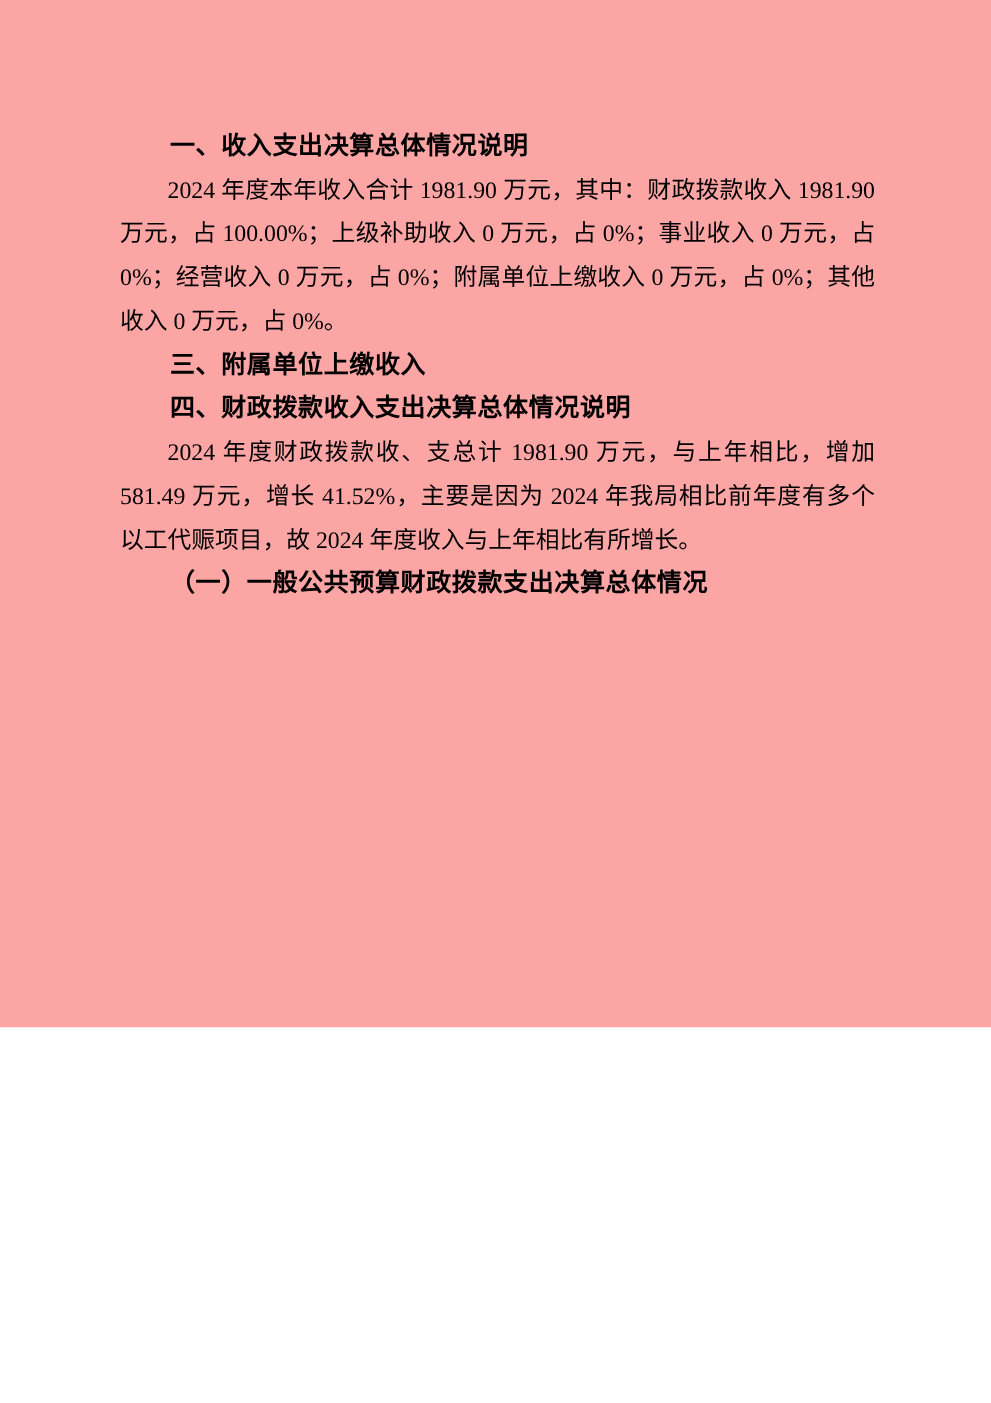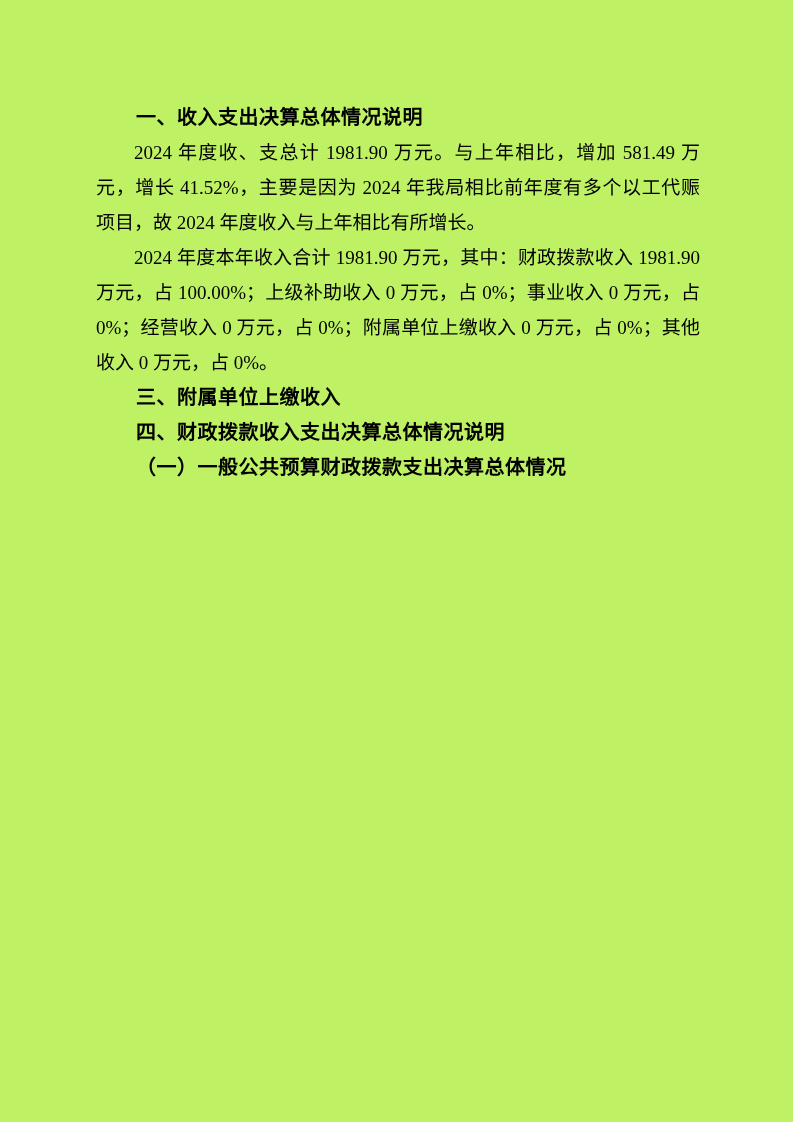--- a/index.html
+++ b/index.html
@@ -3,22 +3,22 @@
 <meta charset="utf-8">
 <style>
   html, body {
     margin: 0;
     padding: 0;
     background: #ffffff;
   }
   .page {
     position: relative;
     width: 793px;
-    height: 1122px;
-    background: #bef264;
+    height: 822px;
+    background: #fca5a5;
     overflow: hidden;
     color: #000000;
   }
   .content {
     position: absolute;
     top: 100px;
     left: 96px;
     width: 604px;
   }
   
@@ -44,30 +44,30 @@
   }
 </style>
 </head>
 <body>
 
 <div class="page">
   <div class="content">
 
     <div class="sec-heading">一、收入支出决算总体情况说明</div>
 
-    <div class="body-para">2024 年度收、支总计 1981.90 万元。与上年相比，增加 581.49 万元，增长 41.52%，主要是因为 2024 年我局相比前年度有多个以工代赈项目，故 2024 年度收入与上年相比有所增长。</div>
 
 
     <div class="body-para">2024 年度本年收入合计 1981.90 万元，其中：财政拨款收入 1981.90 万元，占 100.00%；上级补助收入 0 万元，占 0%；事业收入 0 万元，占 0%；经营收入 0 万元，占 0%；附属单位上缴收入 0 万元，占 0%；其他收入 0 万元，占 0%。</div>
 
     <div class="sec-heading">三、附属单位上缴收入</div>
 
 
     <div class="sec-heading">四、财政拨款收入支出决算总体情况说明</div>
 
+    <div class="body-para">2024 年度财政拨款收、支总计 1981.90 万元，与上年相比，增加 581.49 万元，增长 41.52%，主要是因为 2024 年我局相比前年度有多个以工代赈项目，故 2024 年度收入与上年相比有所增长。</div>
 
 
     <div class="sec-heading">（一）一般公共预算财政拨款支出决算总体情况</div>
 
 
 
   </div>
 </div>
 
 </body></html>

